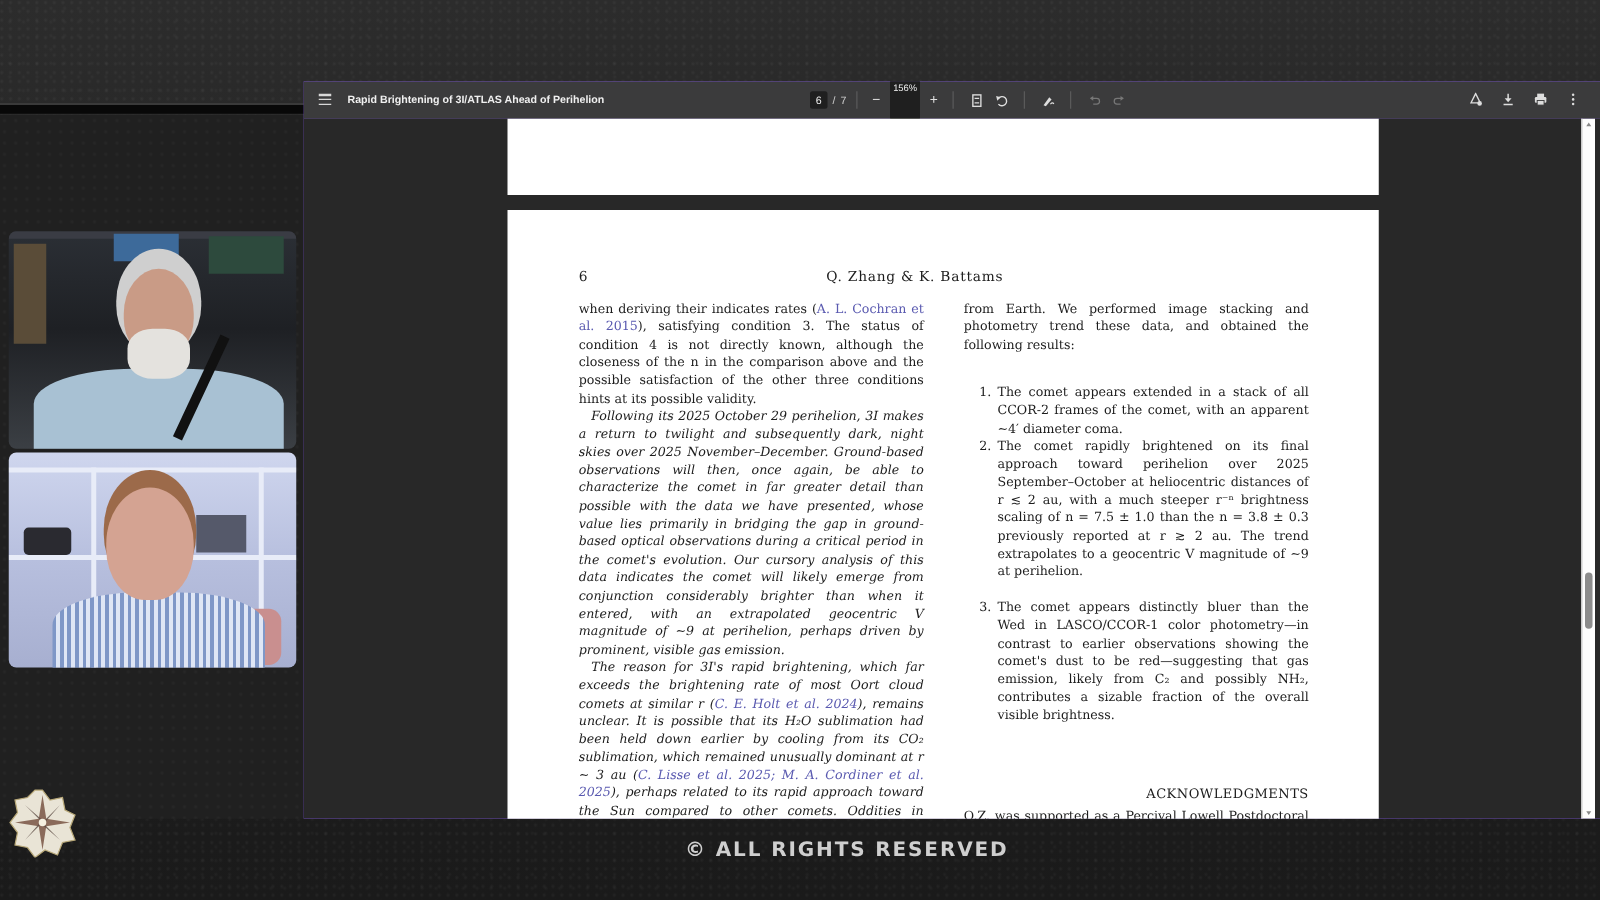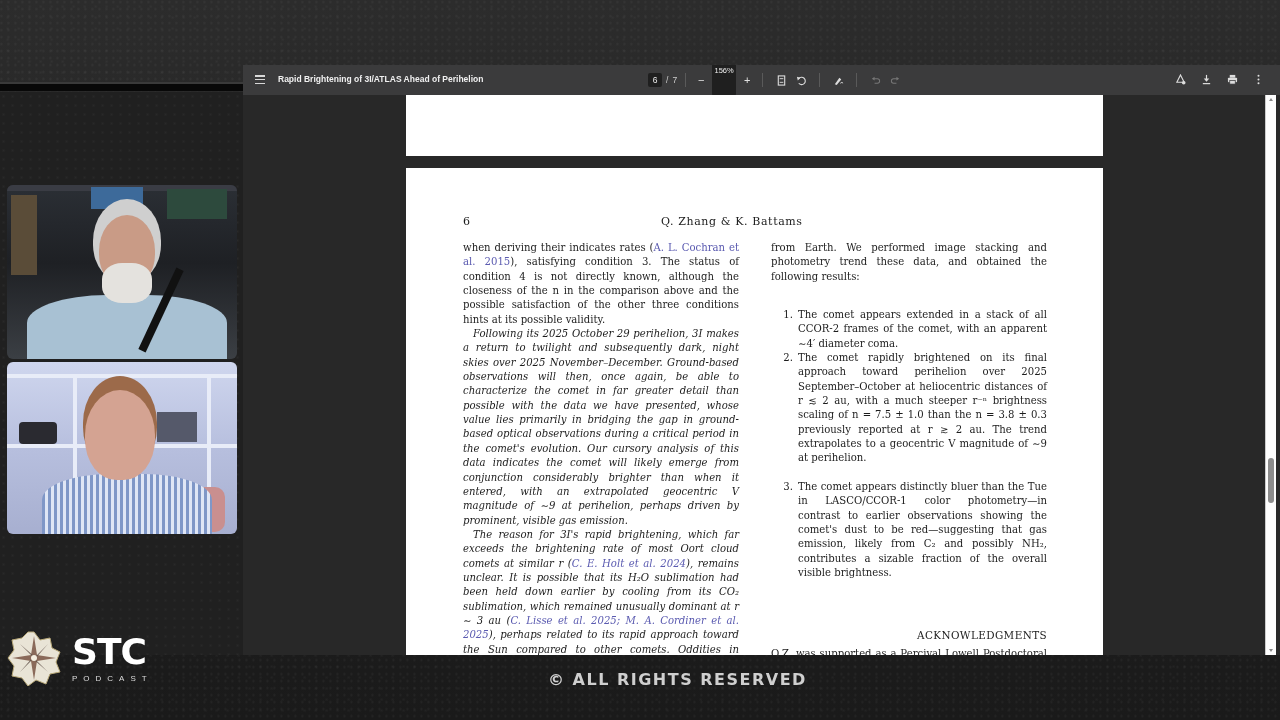--- a/index.html
+++ b/index.html
@@ -135,24 +135,20 @@
 
 <div class="logo">
   <div class="logo-badge">
     <svg viewBox="0 0 56 56" width="56" height="56">
       <polygon points="28,2 34,10 44,8 46,18 54,22 50,32 54,42 44,44 40,54 30,50 22,56 16,48 6,46 8,36 2,28 8,20 6,10 16,8 22,2" fill="#e9e4d6" stroke="#b8a878" stroke-width="1"></polygon>
       <polygon points="28,6 31,25 50,28 31,31 28,50 25,31 6,28 25,25" fill="#8a6a5a"></polygon>
       <polygon points="14,14 29,27 42,14 29,29 42,42 27,29 14,42 27,27" fill="#5a4a42" opacity="0.8"></polygon>
       <circle cx="28" cy="28" r="3" fill="#f5efe0"></circle>
     </svg>
   </div>
-  <div class="logo-text">
-    <div class="logo-title">STC</div>
-    <div class="logo-sub">PODCAST</div>
-  </div>
 </div>
 
 <div class="copyright">© ALL RIGHTS RESERVED</div>
 
 <div class="viewer">
   <div class="toolbar">
     <div class="tb-menu">
         <span></span>
         <span></span>
         <span></span>
@@ -256,21 +252,21 @@
             <span class="num">1.</span>
             <span class="txt">The comet appears extended in a stack of all CCOR-2 frames of the comet, with an apparent ∼4′ diameter coma.</span>
           </div>
           <div class="list-item">
             <span class="num">2.</span>
             <span class="txt">The comet rapidly brightened on its final approach toward perihelion over 2025 September–October at heliocentric distances of r ≲ 2 au, with a much steeper r⁻ⁿ brightness scaling of n = 7.5 ± 1.0 than the n = 3.8 ± 0.3 previously reported at r ≳ 2 au. The trend extrapolates to a geocentric V magnitude of ∼9 at perihelion.</span>
           </div>
           <div class="gap-li"></div>
           <div class="list-item">
             <span class="num">3.</span>
-            <span class="txt">The comet appears distinctly bluer than the Tue in LASCO/CCOR-1 color photometry—in contrast to earlier observations showing the comet's dust to be red—suggesting that gas emission, likely from C₂ and possibly NH₂, contributes a sizable fraction of the overall visible brightness.</span>
+            <span class="txt">The comet appears distinctly bluer than the Wed in LASCO/CCOR-1 color photometry—in contrast to earlier observations showing the comet's dust to be red—suggesting that gas emission, likely from C₂ and possibly NH₂, contributes a sizable fraction of the overall visible brightness.</span>
           </div>
         </div>
         <div class="ack-head">ACKNOWLEDGMENTS</div>
         <p>Q.Z. was supported as a Percival Lowell Postdoctoral Fellow at Lowell Observatory. K.B. was supported by the NASA-funded Sungrazer project.</p>
 
       </div>
     </div>
 
     <div class="scrollbar">
       <div class="sb-up"></div>

